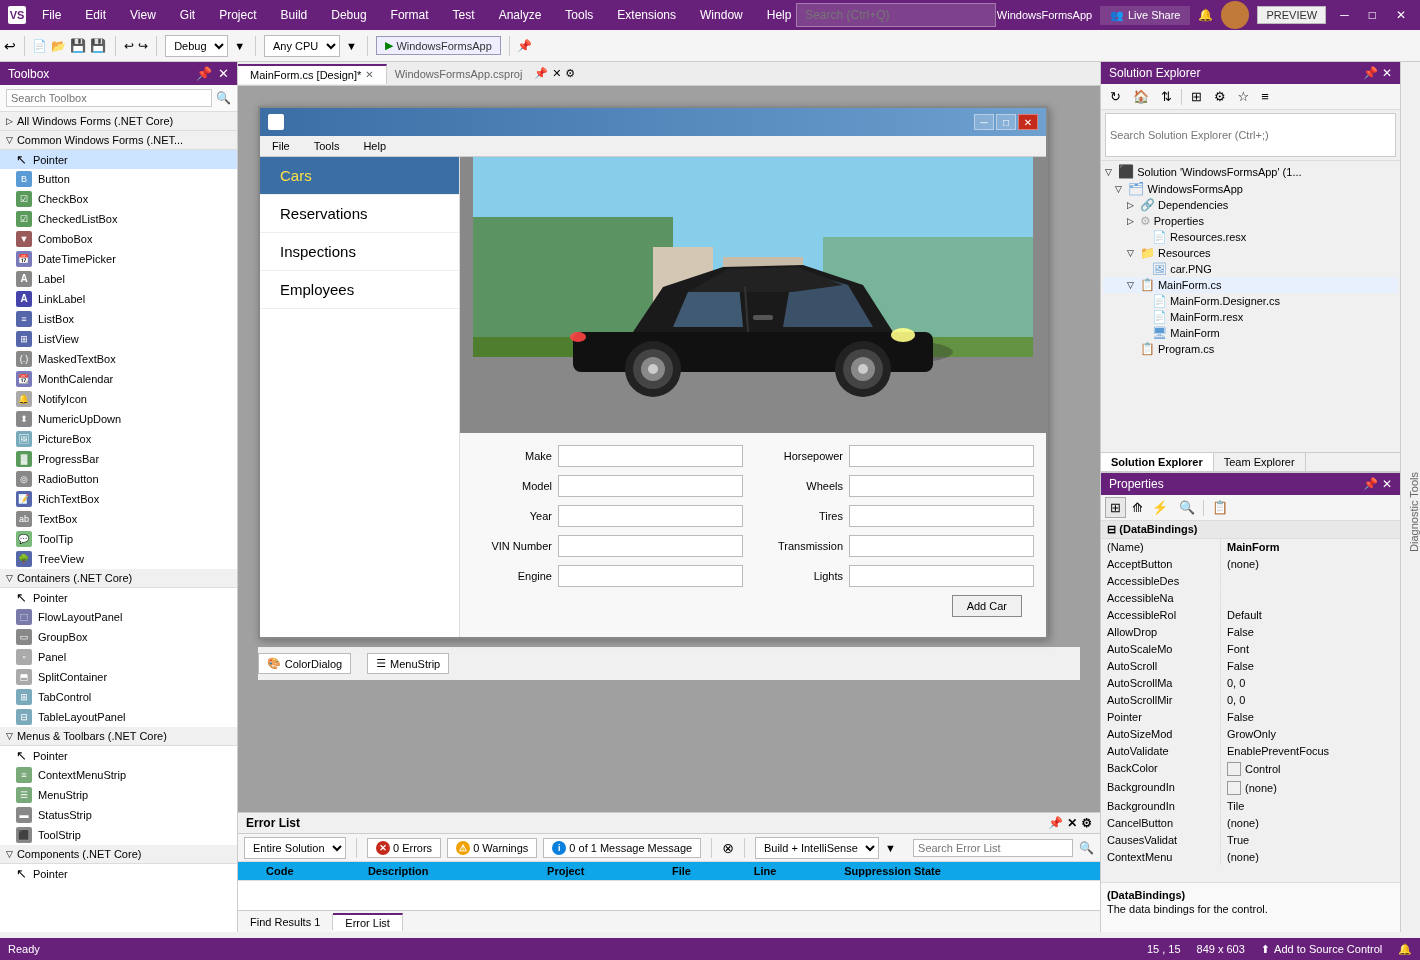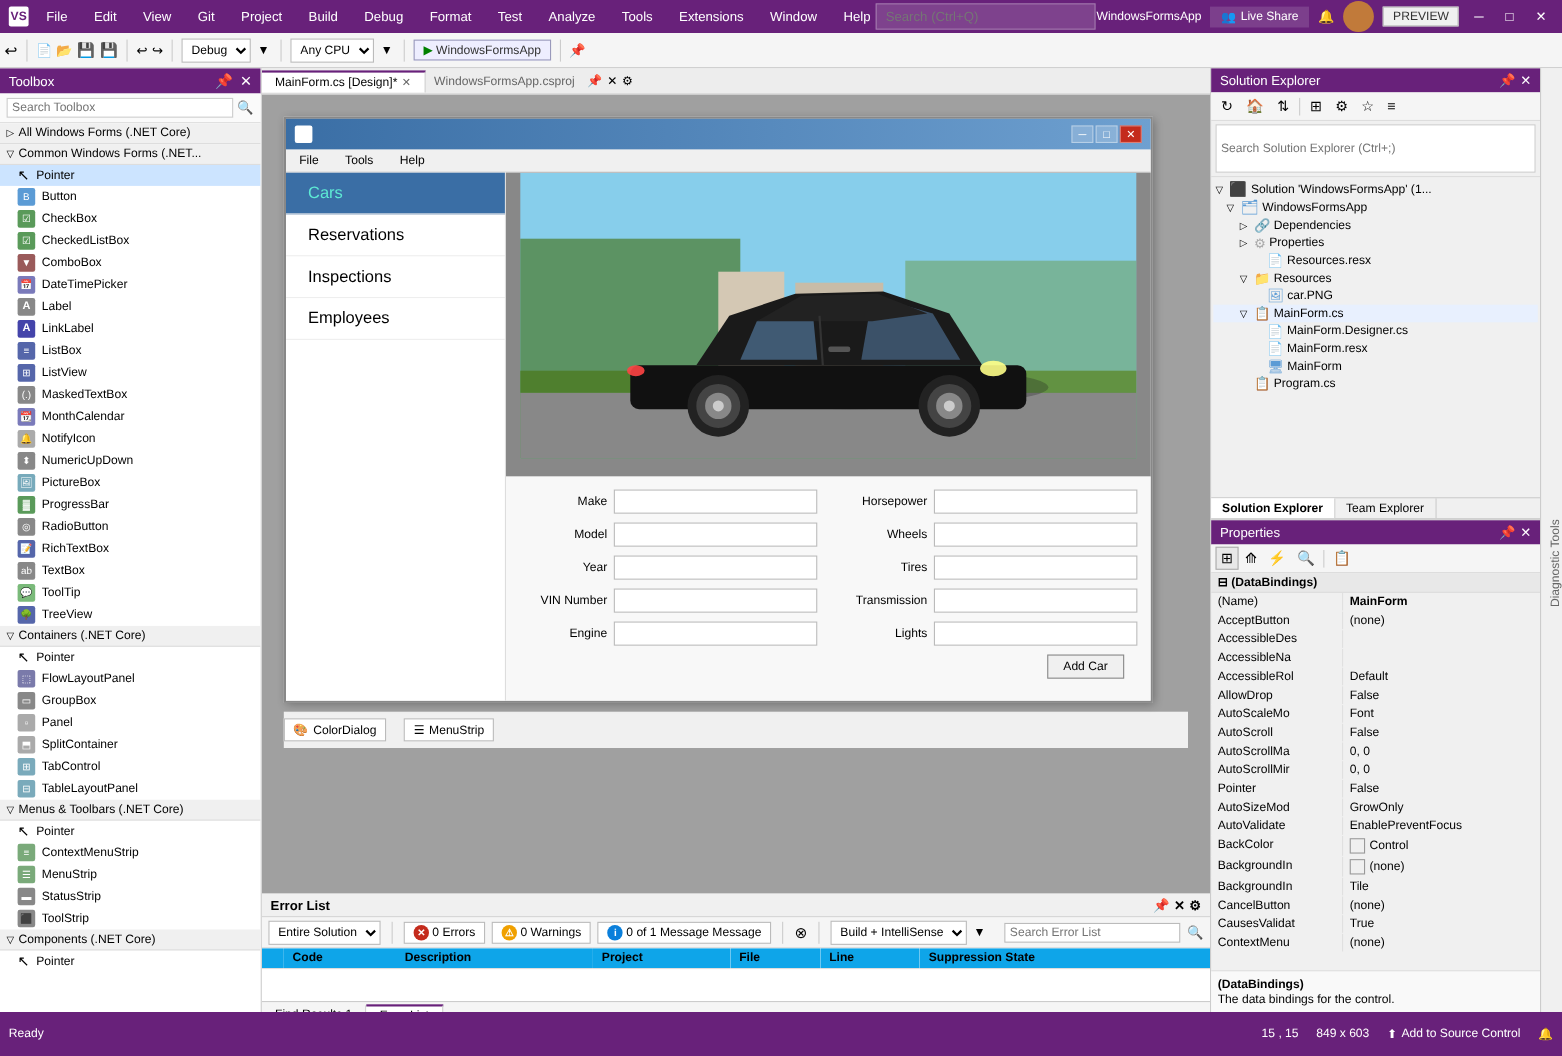--- a/index.html
+++ b/index.html
@@ -49,21 +49,21 @@
     .form-titlebar { background: linear-gradient(to right, #3a6ea5, #6ea0d0); height: 28px; display: flex; align-items: center; justify-content: space-between; padding: 0 8px; }
     .form-titlebar-icon { width: 16px; height: 16px; background: white; border-radius: 2px; }
     .form-titlebar-controls { display: flex; gap: 2px; }
     .form-titlebar-controls span { width: 20px; height: 16px; background: rgba(255,255,255,0.2); border: 1px solid rgba(255,255,255,0.4); text-align: center; font-size: 10px; cursor: pointer; color: white; line-height: 16px; }
     .form-titlebar-controls span.close-btn { background: #c42b1c; }
     .form-menu { background: #f0f0f0; border-bottom: 1px solid #ccc; padding: 2px 8px; display: flex; gap: 16px; font-size: 11px; }
     .form-menu span { cursor: pointer; padding: 2px 4px; }
     .form-body { display: flex; height: calc(100% - 56px); }
     .form-sidebar { width: 200px; background: white; border-right: 1px solid #ddd; }
     .nav-item { padding: 10px 20px; font-size: 15px; cursor: pointer; border-bottom: 1px solid #eee; }
-    .nav-item.active { background: #3a6ea5; color: #5eead4; }
+    .nav-item.active { background: #3a6ea5; color: #fde047; }
     .form-main { flex: 1; display: flex; flex-direction: column; }
     .car-image-area { flex: 1; background: #888; overflow: hidden; position: relative; }
     .car-svg { width: 100%; height: 260px; }
     .form-fields { padding: 12px; background: #f8f8f8; }
     .fields-grid { display: grid; grid-template-columns: 1fr 1fr; gap: 8px 20px; }
     .field-row { display: flex; align-items: center; gap: 6px; }
     .field-label { width: 80px; font-size: 11px; text-align: right; flex-shrink: 0; }
     .field-input { flex: 1; height: 22px; border: 1px solid #bbb; background: white; font-size: 11px; padding: 0 4px; }
     .add-car-btn { margin: 8px 12px 8px auto; display: block; padding: 4px 14px; background: #f0f0f0; border: 1px solid #888; font-size: 11px; cursor: pointer; }
     .component-item { display: flex; align-items: center; gap: 4px; font-size: 11px; cursor: pointer; border: 1px solid #bbb; padding: 3px 8px; background: white; }
@@ -110,21 +110,21 @@
     .props-object select { flex: 1; font-size: 11px; border: 1px solid #bbb; padding: 1px; }
     .props-toolbar { background: #f5f5f5; border-bottom: 1px solid #ddd; display: flex; align-items: center; padding: 2px 4px; gap: 2px; }
     .props-table { flex: 1; overflow: auto; font-size: 11px; }
     .props-section-header { background: #e8e8e8; padding: 2px 6px; font-weight: bold; border-bottom: 1px solid #ddd; }
     .props-row { display: flex; border-bottom: 1px solid #f0f0f0; }
     .props-key { width: 120px; padding: 2px 6px; border-right: 1px solid #e0e0e0; flex-shrink: 0; font-size: 11px; }
     .props-val { flex: 1; padding: 2px 6px; font-size: 11px; }
     .props-description { background: #f9f9f9; border-top: 1px solid #ddd; padding: 6px; font-size: 11px; height: 50px; overflow: hidden; }
 
     
-    .status-bar { background: #68217a; color: white; height: 40px; display: flex; align-items: center; padding: 0 8px; font-size: 11px; justify-content: space-between; position: fixed; bottom: 0; left: 0; right: 0; text-align: center; }
+    .status-bar { background: #68217a; color: white; height: 22px; display: flex; align-items: center; padding: 0 8px; font-size: 11px; justify-content: space-between; position: fixed; bottom: 0; left: 0; right: 0; text-align: center; }
     .status-bar-right { display: flex; align-items: center; gap: 16px; }
 
     
     .diag-sidebar { width: 20px; background: #f0f0f0; border-left: 1px solid #ccc; display: flex; flex-direction: column; align-items: center; padding-top: 30px; gap: 8px; writing-mode: vertical-rl; font-size: 10px; color: #666; }
 
     .live-share-btn { background: #7c3f8c; color: white; border: none; padding: 3px 10px; font-size: 11px; cursor: pointer; display: flex; align-items: center; gap: 4px; }
   </style>
 </head>
 <body>
 

